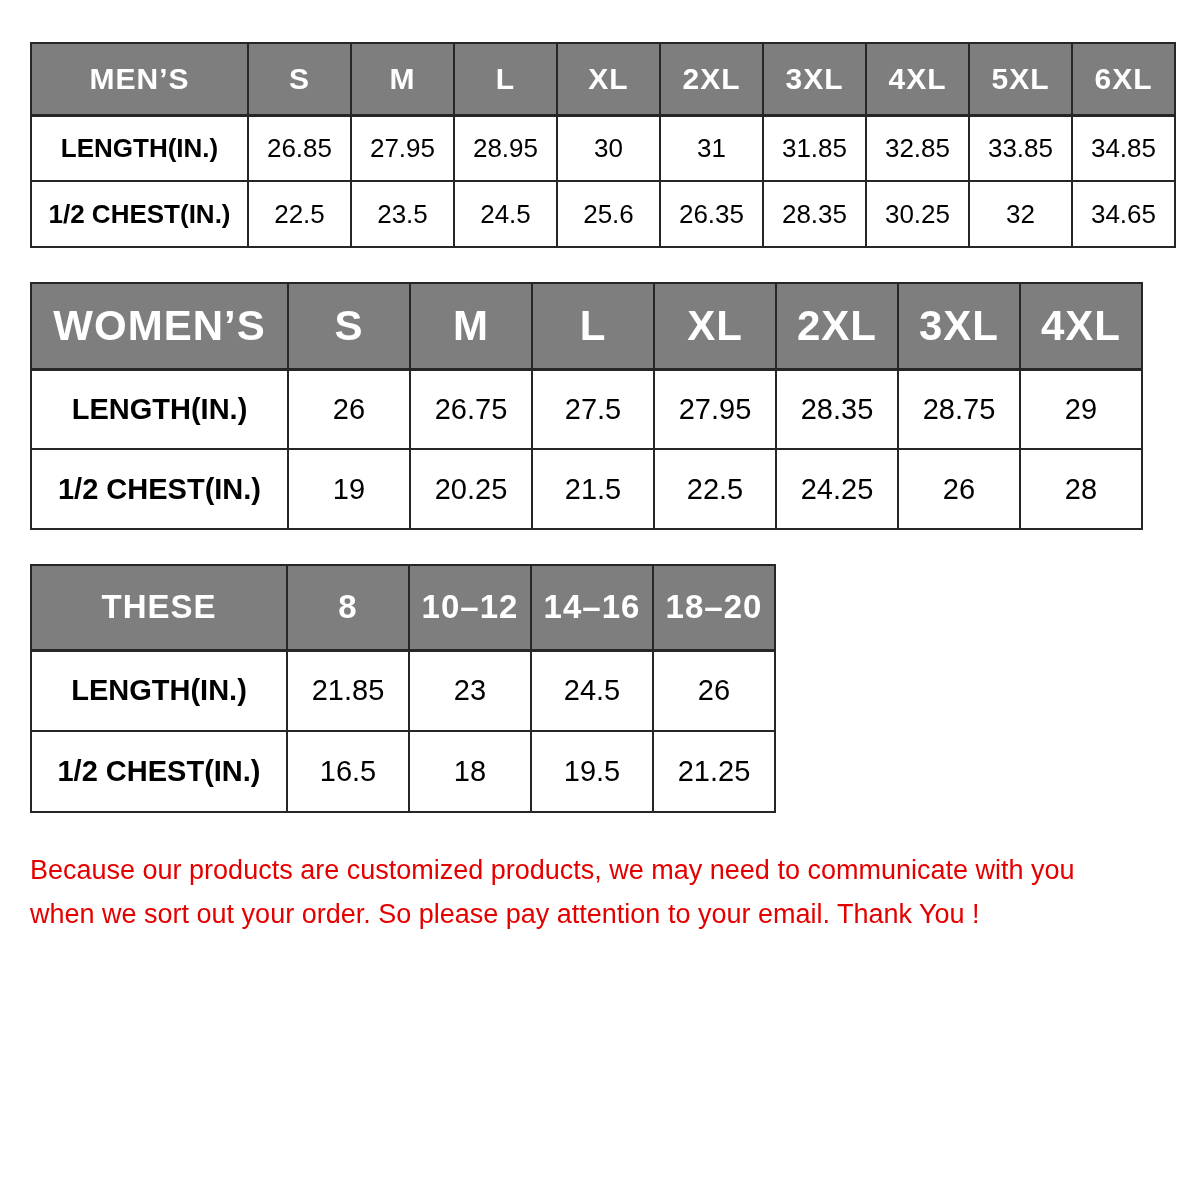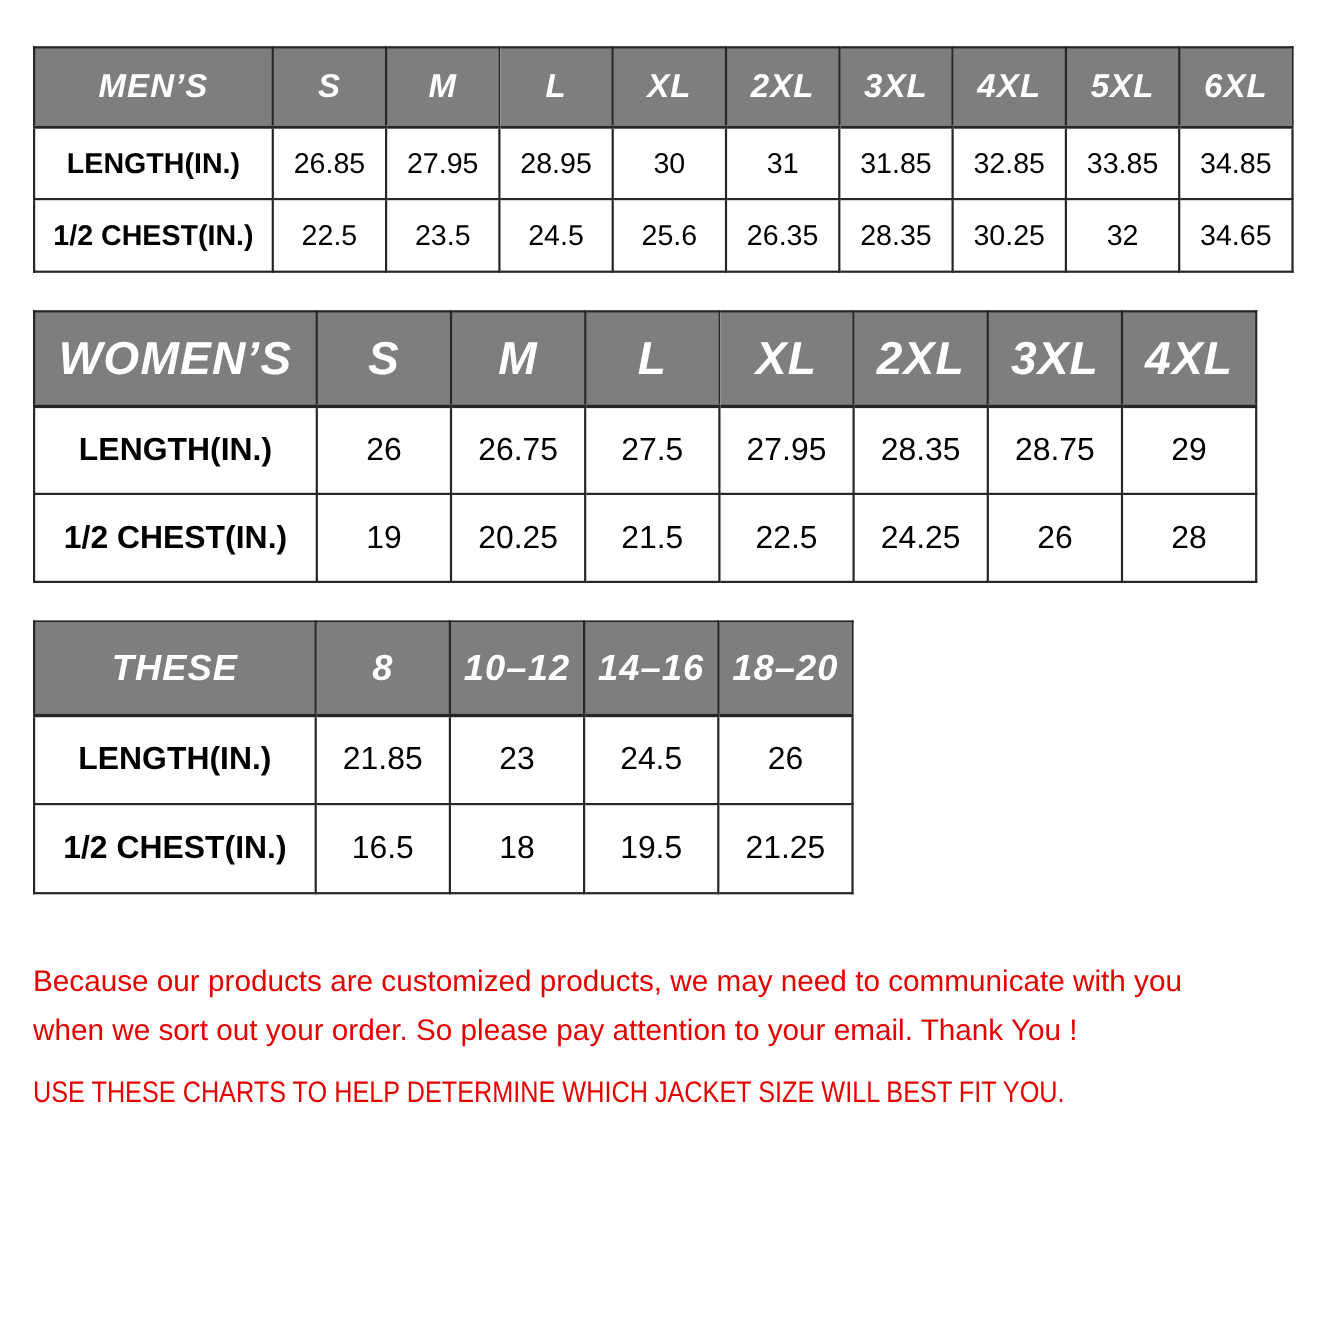--- a/index.html
+++ b/index.html
@@ -59,35 +59,34 @@
     vertical-align:middle;
     padding:0;
     overflow:hidden;
   }
   table.size-table thead th{
     background:var(--header-bg);
     color:var(--header-text);
     font-weight:700;
     letter-spacing:1px;
     border-bottom:3px solid var(--grid-border);
-    font-style:italic;
   }
   table.size-table tbody th{background:#fff;color:#000;font-weight:700;}
   table.size-table tbody td{background:#fff;color:#000;font-weight:400;border-radius:18px;}
 
   .t0 thead th{height:72px;font-size:30px;}
   .t0 tbody th,.t0 tbody td{height:66px;font-size:26px;}
   .t1 thead th{height:86px;font-size:42px;}
   .t1 tbody th,.t1 tbody td{height:80px;font-size:29px;}
   .t2 thead th{height:85px;font-size:33px;}
   .t2 tbody th,.t2 tbody td{height:81px;font-size:29px;}
 
   
   .footer-para{
-    margin-top:58px;
+    margin-top:36px;
     color:var(--accent-red);
     font-size:27px;
     line-height:1.62;
     white-space:pre;
   }
   .footer-note{
     margin-top:20px;
     color:var(--accent-red);
     font-size:27px;
     white-space:nowrap;
@@ -242,17 +241,14 @@
               <td>21.25</td>
             </tr>
           </tbody>
         </table>
       </div>
   </div>
 
   <div class="footer-para">Because our products are customized products, we may need to communicate with you
 when we sort out your order. So please pay attention to your email. Thank You !</div>
 
-  <div>
-    <span class="footer-note">USE THESE CHARTS TO HELP DETERMINE WHICH JACKET SIZE WILL BEST FIT YOU.</span>
-  </div>
 
 </div>
 
 </body></html>

